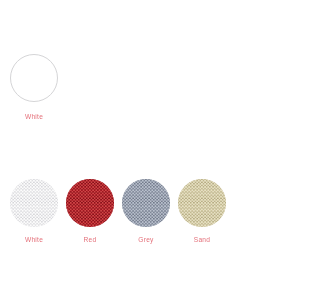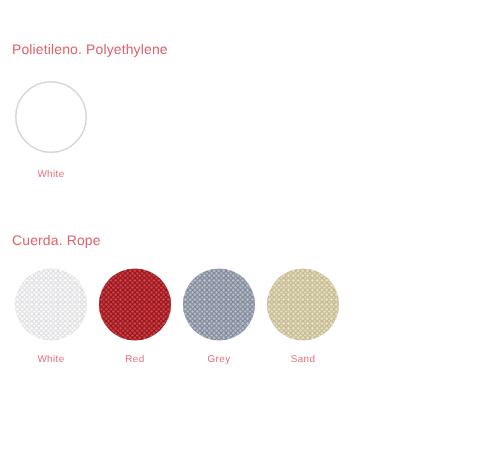--- a/index.html
+++ b/index.html
@@ -124,30 +124,28 @@
     white-space: nowrap;
   }
   .swatch-row.rope .swatch-label { margin-top: 9px; }
 </style>
 </head>
 <body style="background: rgb(255, 255, 255);">
 
 <div class="sheet">
 
 
-  <div class="section-heading polyethylene">Polietileno. Polyethylene</div>
 
   <div class="swatch-row polyethylene">
     <div class="swatch">
       <div class="disc plain" id="pe-disc-0" style="background: rgb(255, 255, 255); border-color: rgb(213, 213, 215);"></div>
       <div class="swatch-label">White</div>
     </div>
   </div>
 
-  <div class="section-heading rope">Cuerda. Rope</div>
 
   <div class="swatch-row rope">
 
     <div class="swatch">
       <div class="disc woven" id="rope-disc-0" style="--base: #e8e8ea; --hi: #fdfdfd; --lo: #d2d2d6;"></div>
       <div class="swatch-label">White</div>
     </div>
 
     <div class="swatch">
       <div class="disc woven" id="rope-disc-1" style="--base: #a41621; --hi: #d24a4a; --lo: #7d0f18;"></div>

